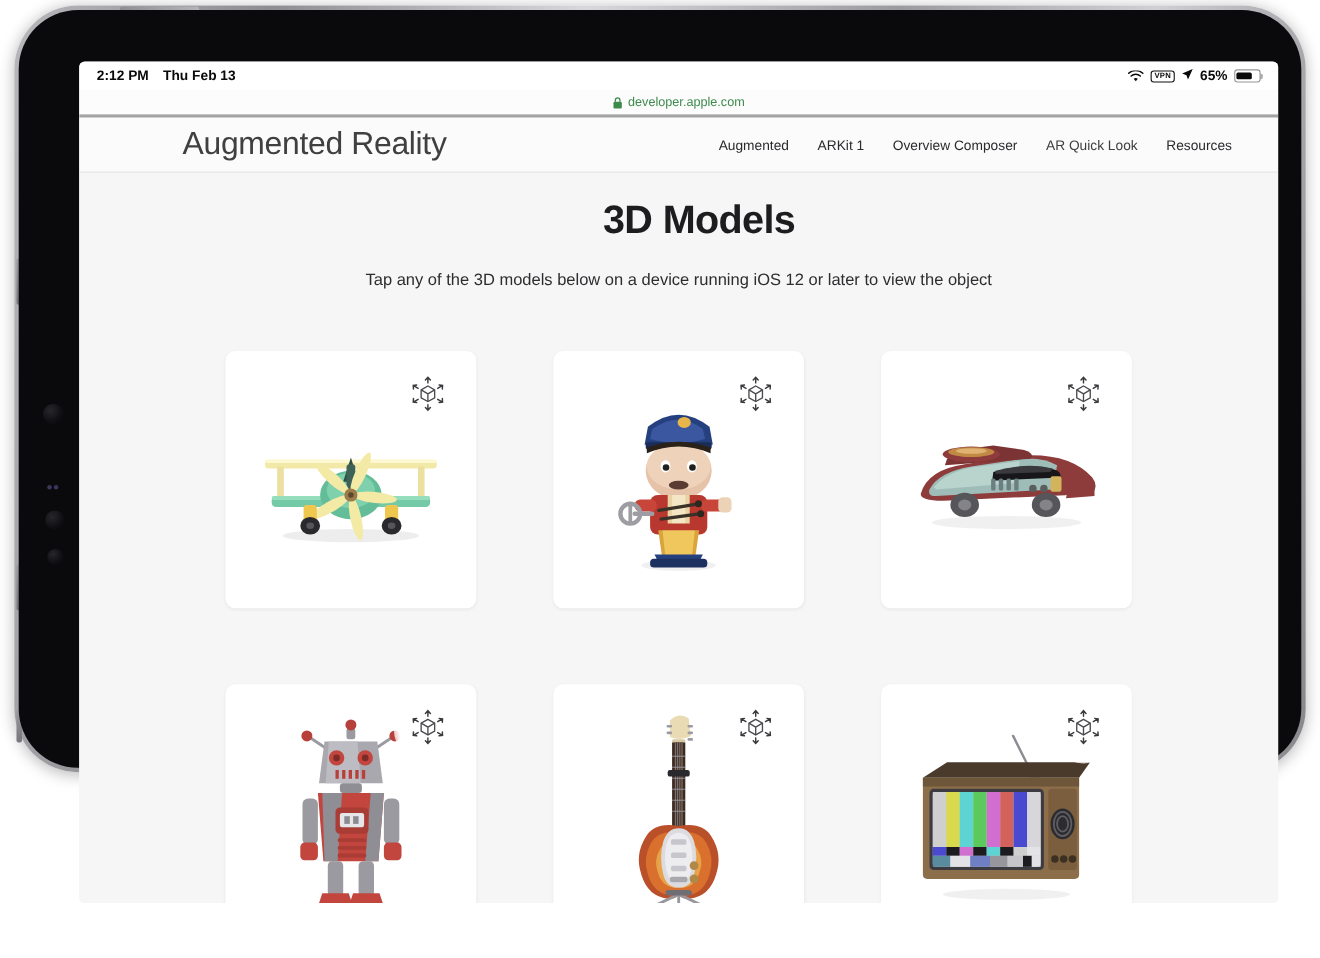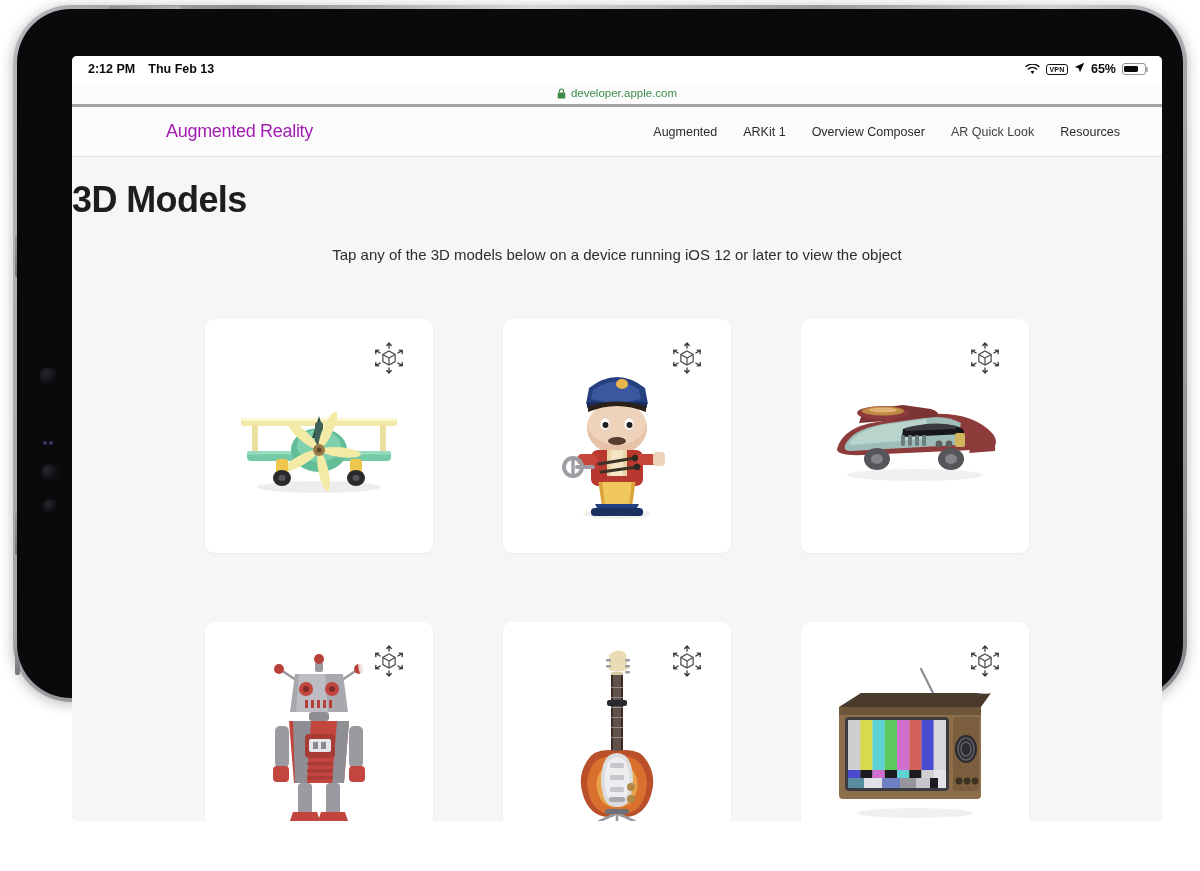--- a/index.html
+++ b/index.html
@@ -156,22 +156,22 @@
   
   .sitenav {
     height: 50px;
     background: #fbfbfc;
     border-bottom: 1px solid #e0e0e2;
     display: flex;
     align-items: center;
     padding: 0 42px 0 94px;
   }
   .site-title {
-    font-size: 18px;
-    color: #a21caf;
+    font-size: 29px;
+    color: #404040;
     letter-spacing: -0.3px;
   }
   .navlinks {
     margin-left: auto;
     display: flex;
     gap: 26px;
     font-size: 12.5px;
     color: #2b2b2e;
     white-space: nowrap;
   }
@@ -179,26 +179,27 @@
 
   
   .page {
     height: 689px;
     overflow: hidden;
     background: #f6f6f7;
     padding-top: 22px;
     position: relative;
   }
   .page-title {
-    text-align: left;
+    text-align: center;
     font-size: 36px;
     font-weight: bold;
     color: #1d1d1f;
     letter-spacing: -0.6px;
     margin-bottom: 22px;
+    padding-left: 37px;
   }
   .page-desc {
     text-align: center;
     font-size: 15px;
     line-height: 1.62;
     color: #2d2d30;
     max-width: 640px;
     margin: 12px auto;
   }
 

